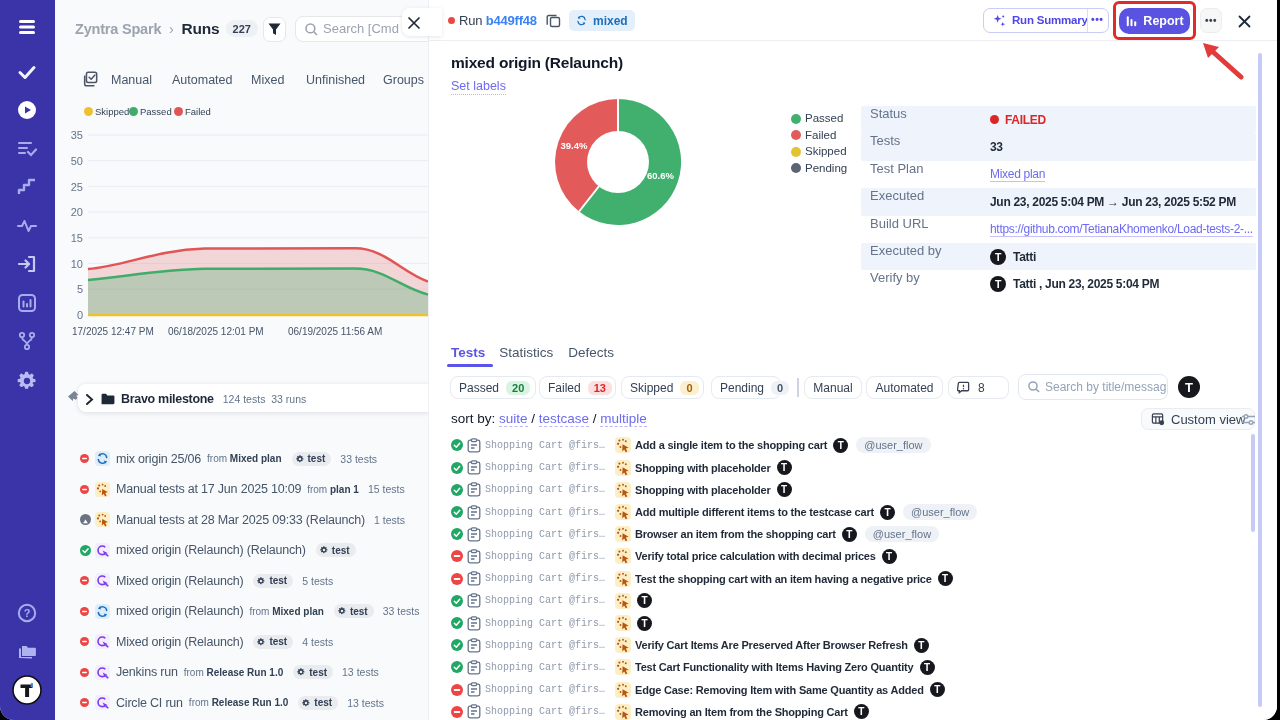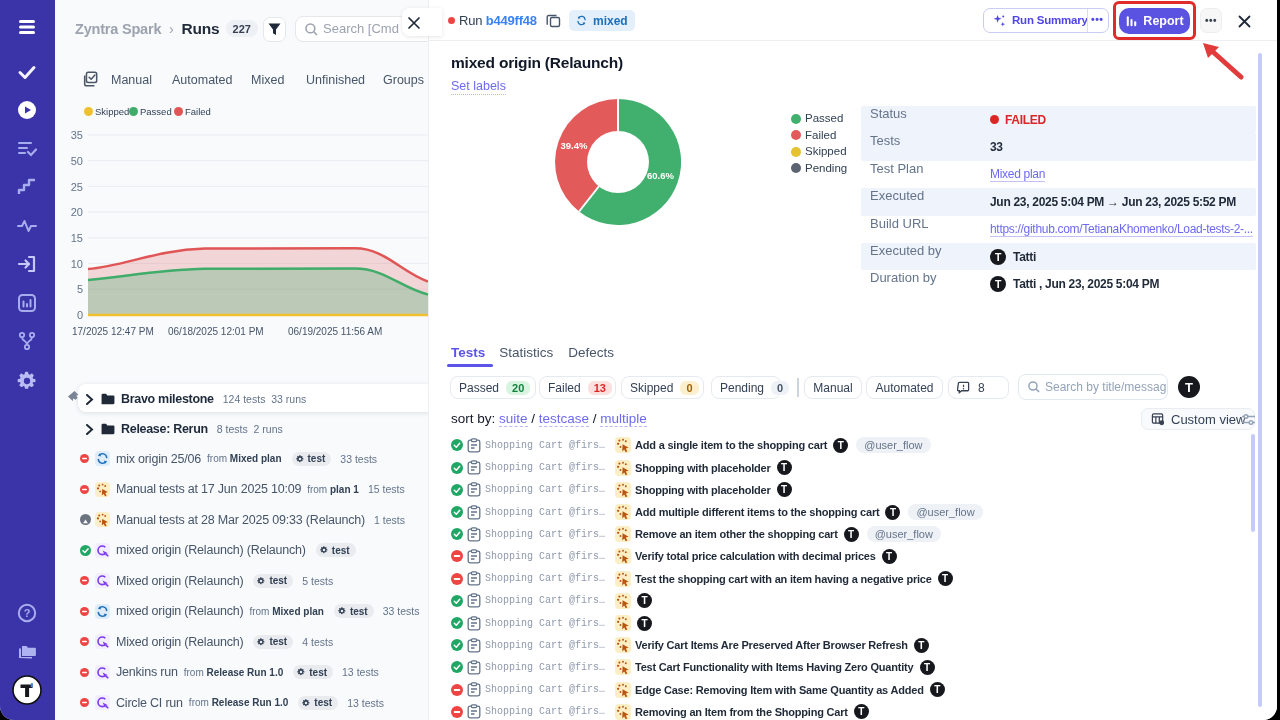--- a/index.html
+++ b/index.html
@@ -152,30 +152,20 @@
   <div class="rrow" style="top:384px;width:350px">
     <svg width="9" height="11" viewBox="0 0 9 11" style="margin-left:5px">
           <path d="M2 1l5 4.5L2 10" stroke="#1F2937" stroke-width="2" fill="none" stroke-linecap="round"></path>
         </svg>
     <svg width="14" height="12" viewBox="0 0 16 14" style="margin-left:7px">
           <path d="M0.5 13V2.2a1.2 1.2 0 011.2-1.2h4l1.6 1.9h6.9a1.3 1.3 0 011.3 1.3V11.7a1.3 1.3 0 01-1.3 1.3z" fill="#1F2937"></path>
         </svg>
     <span class="title" style="color:#1E293B;font-weight:700;font-size:12.5px;letter-spacing:-0.3px">Bravo milestone</span>
     <span class="meta">124 tests&nbsp; 33 runs</span>
   </div>
-  <div class="rrow" style="top:414px">
-    <svg width="9" height="11" viewBox="0 0 9 11" style="margin-left:5px">
-          <path d="M2 1l5 4.5L2 10" stroke="#1F2937" stroke-width="2" fill="none" stroke-linecap="round"></path>
-        </svg>
-    <svg width="14" height="12" viewBox="0 0 16 14" style="margin-left:7px">
-          <path d="M0.5 13V2.2a1.2 1.2 0 011.2-1.2h4l1.6 1.9h6.9a1.3 1.3 0 011.3 1.3V11.7a1.3 1.3 0 01-1.3 1.3z" fill="#1F2937"></path>
-        </svg>
-    <span class="title" style="color:#1E293B;font-weight:700;font-size:12.5px;letter-spacing:-0.3px">Release: Rerun</span>
-    <span class="meta">8 tests&nbsp; 2 runs</span>
-  </div>
   <div class="rrow" style="top:443.5px">
     <svg class="sicon" viewBox="0 0 10 10">
           <circle cx="5" cy="5" r="5" fill="#EF4444"></circle>
           <rect x="2.2" y="4.1" width="5.6" height="1.8" rx="0.9" fill="#fff"></rect>
         </svg>
     <svg class="ticon" style="background:#DFEDFB" viewBox="0 0 15 15">
           <g stroke="#1D6FB8" stroke-width="1.5" fill="none" stroke-linecap="round">
             <path d="M11.7 6.6A4.3 4.3 0 004 4.4"></path>
             <path d="M3.3 8.4A4.3 4.3 0 0011 10.6"></path>
           </g>
@@ -485,21 +475,21 @@
           <span class="lbl">Build URL</span>
           <span class="val">
             <span class="lnk">https://github.com/TetianaKhomenko/Load-tests-2-...</span>
           </span>
         </div>
     <div class="irow alt">
           <span class="lbl">Executed by</span>
           <span class="val"><span class="avat">T</span>Tatti</span>
         </div>
     <div class="irow">
-          <span class="lbl">Duration by</span>
+          <span class="lbl">Verify by</span>
           <span class="val"><span class="avat">T</span>Tatti , Jun 23, 2025 5:04 PM</span>
         </div>
   </div>
 
   <div class="rtabs"><span class="act">Tests</span><span style="margin-left:14px">Statistics</span><span style="margin-left:15px">Defects</span></div>
   <div class="tabline"></div>
 
   <div class="chip" style="left:21px;width:86px">Passed<span class="cbadge" style="background:#D9F5E2;color:#15803D">20</span></div>
   <div class="chip" style="left:110px;width:77px">Failed<span class="cbadge" style="background:#FCE0E0;color:#DC2626">13</span></div>
   <div class="chip" style="left:192px;width:83px">Skipped<span class="cbadge" style="background:#FBEFCE;color:#A16207">0</span></div>
@@ -629,21 +619,21 @@
           <svg class="spark" viewBox="0 0 16 16">
             <g fill="#BA550E">
               <circle cx="4.4" cy="3.6" r="1.05"></circle>
               <circle cx="8" cy="2.7" r="0.95"></circle>
               <circle cx="3.1" cy="6.8" r="1.15"></circle>
               <circle cx="5.5" cy="10" r="0.95"></circle>
               <circle cx="10.8" cy="4.2" r="0.95"></circle>
               <path d="M7.6 7.3l6 3.4-2.8.85 1.5 2.9-1.6.85-1.5-2.9-2 2z"></path>
             </g>
           </svg>
-          <span class="tt">Add multiple different items to the shopping cart</span>
+          <span class="tt">Add multiple different items to the testcase cart</span>
           <span class="avat">T</span>
           <span class="uflow">@user_flow</span>
         </div>
   <div class="trow" style="top:523.2px">
           <svg class="st" viewBox="0 0 12 12">
             <circle cx="6" cy="6" r="6" fill="#21A765"></circle>
             <path d="M3.3 6.2l2 2 3.4-4" stroke="#fff" stroke-width="1.5" fill="none" stroke-linecap="round" stroke-linejoin="round"></path>
           </svg>
           <svg class="clip" width="14" height="15" viewBox="0 0 14 15">
             <g fill="none" stroke="#64748B" stroke-width="1.3">
@@ -656,21 +646,21 @@
           <svg class="spark" viewBox="0 0 16 16">
             <g fill="#BA550E">
               <circle cx="4.4" cy="3.6" r="1.05"></circle>
               <circle cx="8" cy="2.7" r="0.95"></circle>
               <circle cx="3.1" cy="6.8" r="1.15"></circle>
               <circle cx="5.5" cy="10" r="0.95"></circle>
               <circle cx="10.8" cy="4.2" r="0.95"></circle>
               <path d="M7.6 7.3l6 3.4-2.8.85 1.5 2.9-1.6.85-1.5-2.9-2 2z"></path>
             </g>
           </svg>
-          <span class="tt">Remove an item other the shopping cart</span>
+          <span class="tt">Browser an item from the shopping cart</span>
           <span class="avat">T</span>
           <span class="uflow">@user_flow</span>
         </div>
   <div class="trow" style="top:545.4px">
           <svg class="st" viewBox="0 0 12 12">
             <circle cx="6" cy="6" r="6" fill="#EF4444"></circle>
             <rect x="2.7" y="5" width="6.6" height="2" rx="1" fill="#fff"></rect>
           </svg>
           <svg class="clip" width="14" height="15" viewBox="0 0 14 15">
             <g fill="none" stroke="#64748B" stroke-width="1.3">

